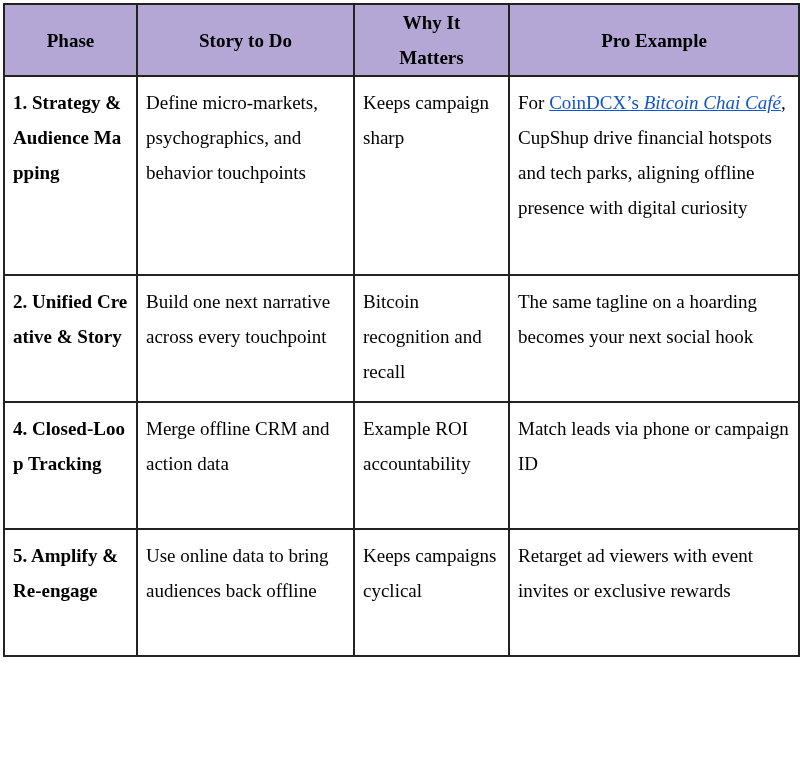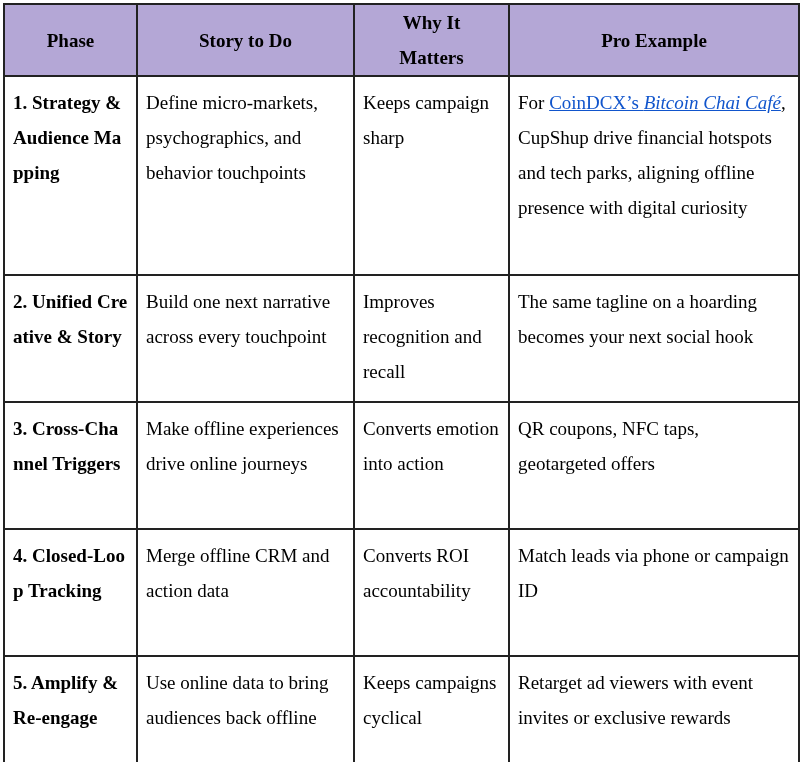--- a/index.html
+++ b/index.html
@@ -83,33 +83,27 @@
   <tbody>
     <tr class="r1">
       <td class="phase-cell">1. Strategy &amp; Audience Mapping</td>
       <td>Define micro-markets, psychographics, and behavior touchpoints</td>
       <td>Keeps campaign sharp</td>
       <td><span>For </span><a class="inline-link" href="#"><span>CoinDCX’s </span><span class="italic">Bitcoin Chai Café</span></a><span>, CupShup drive financial hotspots and tech parks, aligning offline presence with digital curiosity</span></td>
     </tr>
     <tr class="r2">
       <td class="phase-cell">2. Unified Creative &amp; Story</td>
       <td>Build one next narrative across every touchpoint</td>
-      <td>Improves recognition and recall</td>
+      <td>Bitcoin recognition and recall</td>
       <td>The same tagline on a hoarding becomes your next social hook</td>
-    </tr>
-    <tr class="r3">
-      <td class="phase-cell">3. Cross-Channel Triggers</td>
-      <td>Make offline experiences drive online journeys</td>
-      <td>Converts emotion into action</td>
-      <td>QR coupons, NFC taps, geotargeted offers</td>
     </tr>
     <tr class="r4">
       <td class="phase-cell">4. Closed-Loop Tracking</td>
       <td>Merge offline CRM and action data</td>
-      <td>Converts ROI accountability</td>
+      <td>Example ROI accountability</td>
       <td>Match leads via phone or campaign ID</td>
     </tr>
     <tr class="r5">
       <td class="phase-cell">5. Amplify &amp; Re-engage</td>
       <td>Use online data to bring audiences back offline</td>
       <td>Keeps campaigns cyclical</td>
       <td>Retarget ad viewers with event invites or exclusive rewards</td>
     </tr>
   </tbody>
 </table>

